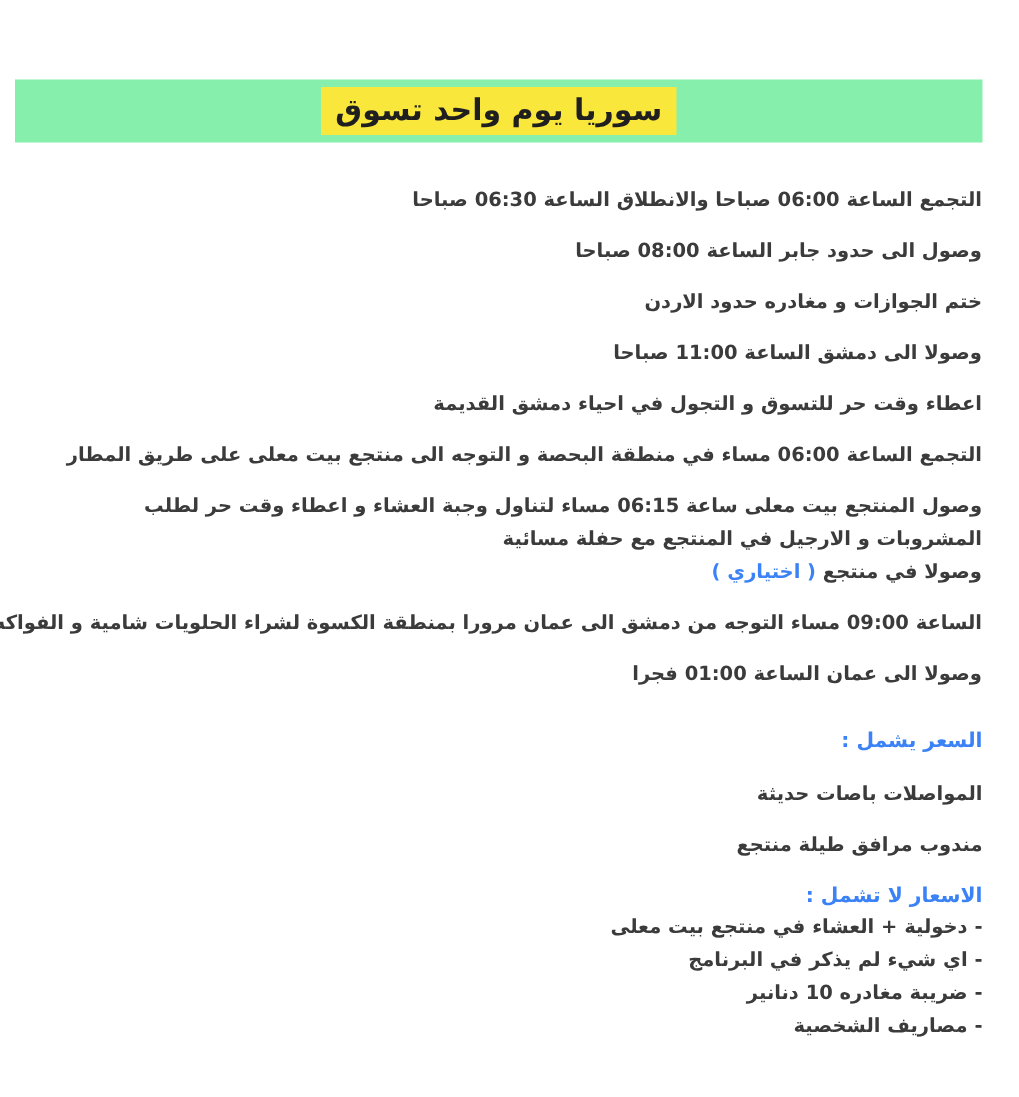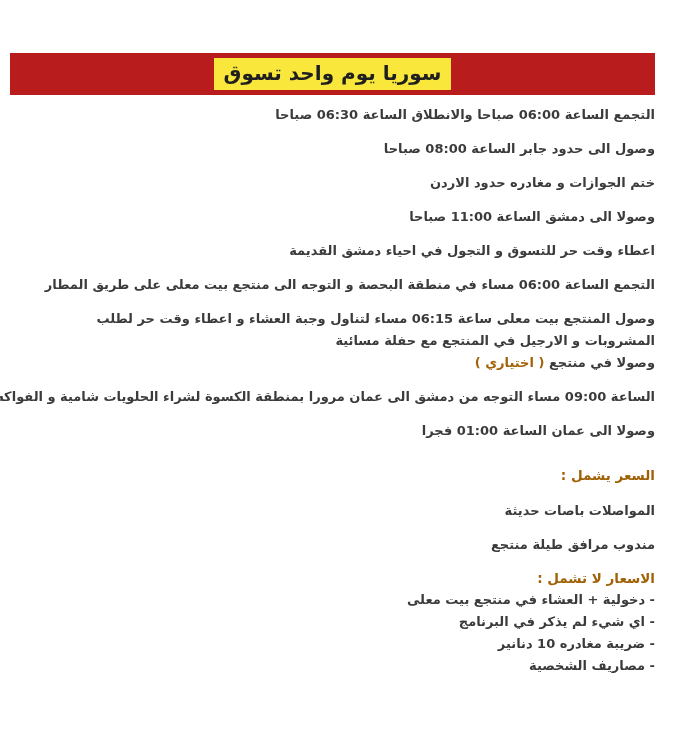--- a/index.html
+++ b/index.html
@@ -8,21 +8,21 @@
     background: #ffffff;
     overflow: hidden;
     font-family: "DejaVu Sans", sans-serif;
   }
   .page { width: 679px; height: 731px; position: relative; }
 
   
   .banner {
     height: 42px;
     margin: 0 24px 0 10px;
-    background: #b91c1c;
+    background: #86efac;
     display: flex; align-items: center; justify-content: center;
   }
   .banner-top { margin-top: 53px; }
   .hl {
     background: #FAE73C;
     color: #1f1f1f;
     font-size: 20px; font-weight: 700;
     padding: 2px 10px 4px 10px;
     line-height: 26px;
     white-space: nowrap;
@@ -32,27 +32,27 @@
   .content {
     direction: rtl;
     text-align: right;
     padding: 0 24px 0 46px;
     color: #3b3b3b;
     font-weight: 700;
     font-size: 13px;
     overflow: hidden;
   }
   .content p { margin: 0; }
-  .c1 { padding-top: 9px; }
+  .c1 { padding-top: 28px; }
   .c2 { padding-top: 11px; }
 
   .iline { line-height: 21px; margin: 0 0 13px 0 !important; white-space: nowrap; }
   .para2 { line-height: 22px; margin: 0 0 12px 0 !important; }
 
-  .red { color: #a16207; }
+  .red { color: #3b82f6; }
   .sec-heading { font-size: 13.5px; line-height: 21px; }
   .inc-heading { margin: 0 0 14px 0 !important; }
   .exc-heading { margin: 0 !important; }
   .inc-item { line-height: 21px; margin: 0 0 13px 0 !important; white-space: nowrap; }
   .exc-item { line-height: 22px; margin: 0 !important; white-space: nowrap; }
 </style>
 </head>
 <body>
 
 <div class="page">

